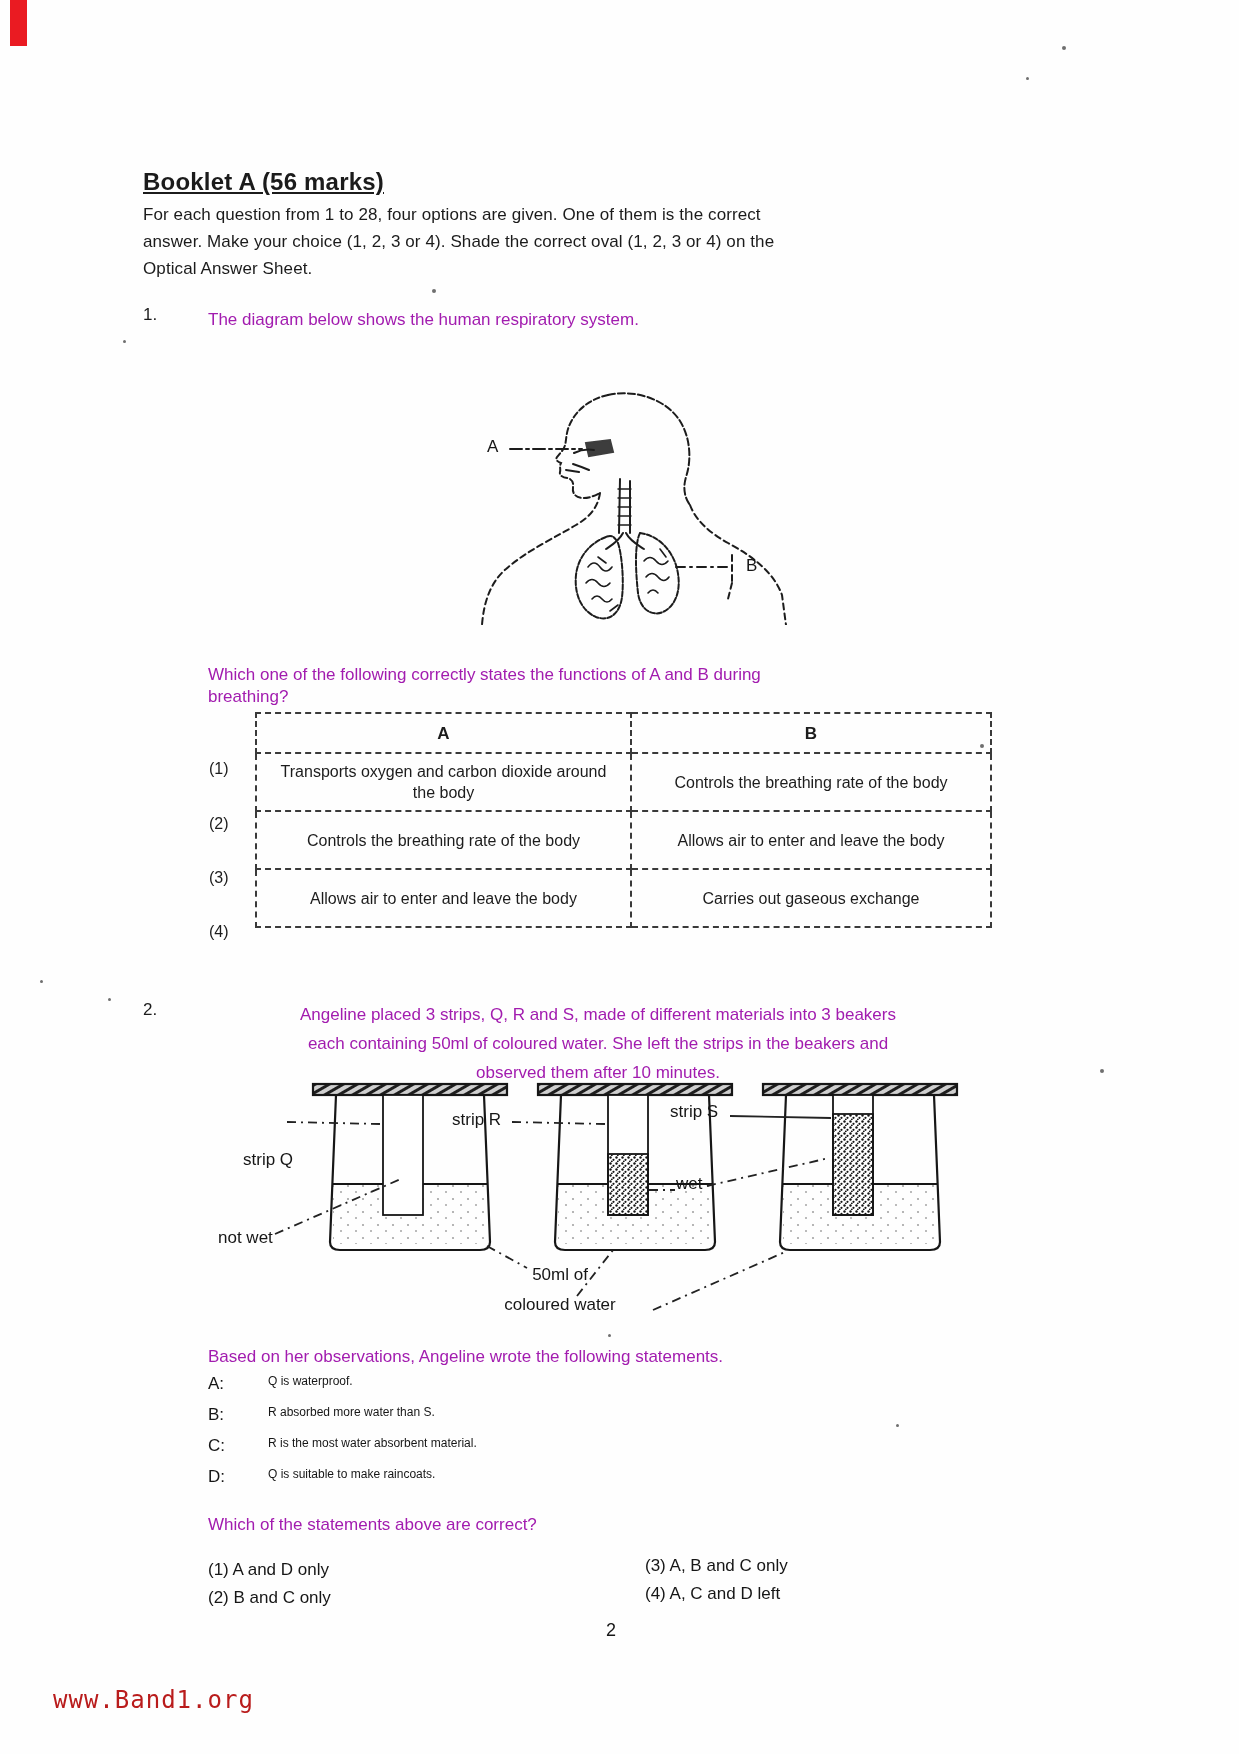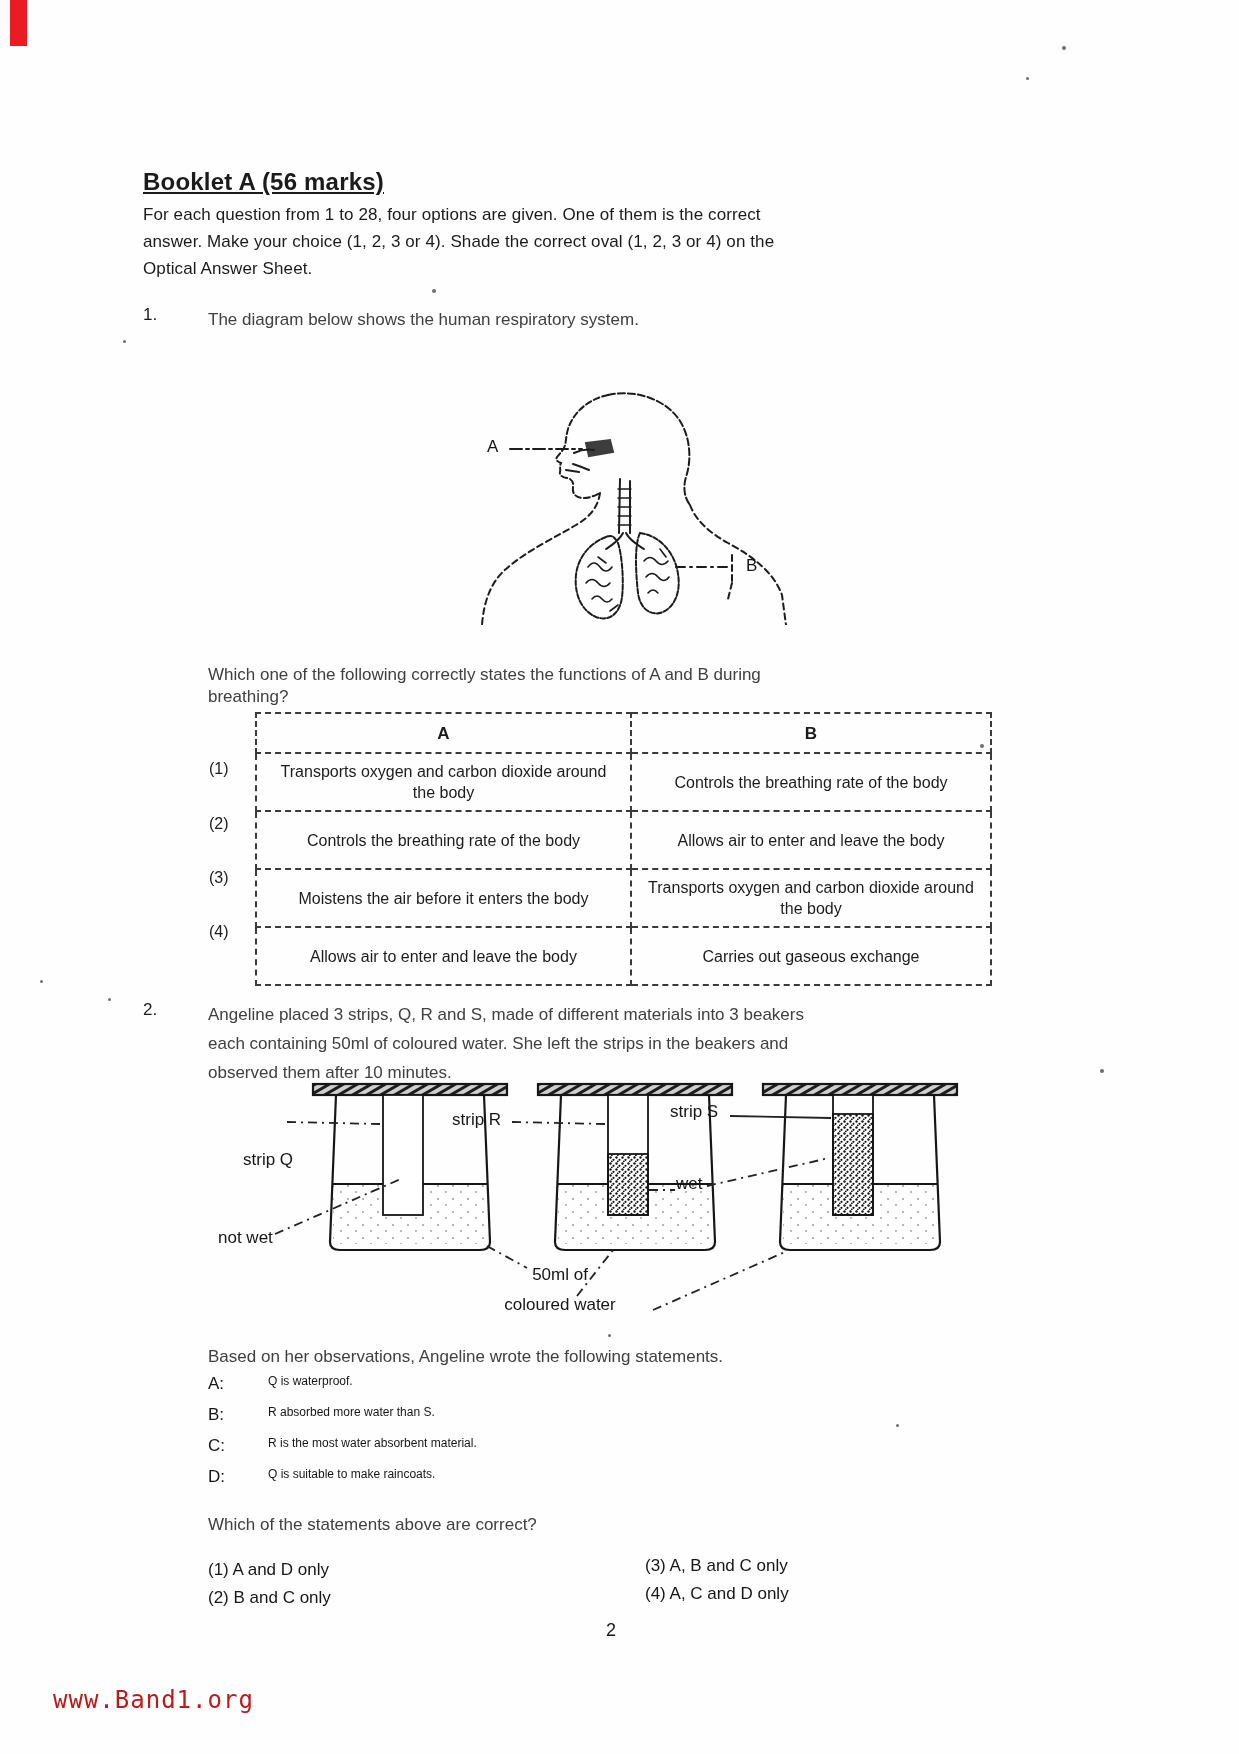--- a/index.html
+++ b/index.html
@@ -6,21 +6,21 @@
   body{
     width:1239px;height:1754px;position:relative;background:#fefefe;
     font-family:"Liberation Sans",sans-serif;color:#1b1b1b;overflow:hidden;
   }
   .abs{position:absolute;}
   .preline{white-space:pre-line;}
   .red-bar{position:absolute;left:10px;top:0;width:17px;height:46px;background:#ea1b22;}
   .title{font-size:24px;font-weight:bold;text-decoration:underline;letter-spacing:.2px;}
   .instr{font-size:17px;font-weight:normal;line-height:27px;width:850px;letter-spacing:.1px;}
   .qnum{font-size:17px;font-weight:bold;}
-  .qtext{font-size:17px;line-height:29px;color:#404040;}
+  .qtext{font-size:17px;line-height:29px;color:#a21caf;text-align:center;}
   .dlabel{font-size:17px;color:#161616;}
   .table-wrap{left:255px;top:712px;}
   table.fn{border-collapse:collapse;table-layout:fixed;}
   table.fn th,table.fn td{
     border:2px dashed #3a3a3a;text-align:center;vertical-align:middle;
     font-size:16px;line-height:21px;padding:2px 14px;color:#1c1c1c;
   }
   table.fn th{font-size:17px;font-weight:bold;height:34px;}
   table.fn td{height:52px;}
   .rownum{font-size:16px;color:#1c1c1c;}
@@ -92,24 +92,20 @@
     </tr>
     <tr>
       <td>Transports oxygen and carbon dioxide around the body</td>
       <td>Controls the breathing rate of the body</td>
     </tr>
     <tr>
       <td>Controls the breathing rate of the body</td>
       <td>Allows air to enter and leave the body</td>
     </tr>
     <tr>
-      <td>Moistens the air before it enters the body</td>
-      <td>Transports oxygen and carbon dioxide around the body</td>
-    </tr>
-    <tr>
       <td>Allows air to enter and leave the body</td>
       <td>Carries out gaseous exchange</td>
     </tr>
   </tbody>
     </table>
 </div>
 <div class="abs rownum" style="left:209px;top:760px;">(1)</div>
 <div class="abs rownum" style="left:209px;top:815px;">(2)</div>
 <div class="abs rownum" style="left:209px;top:869px;">(3)</div>
 <div class="abs rownum" style="left:209px;top:923px;">(4)</div>
@@ -198,21 +194,21 @@
 <div class="abs opt" style="left:208px;top:1588px;">
   <span>(2)</span>
   <span>B and C only</span>
 </div>
 <div class="abs opt" style="left:645px;top:1556px;">
   <span>(3)</span>
   <span>A, B and C only</span>
 </div>
 <div class="abs opt" style="left:645px;top:1584px;">
   <span>(4)</span>
-  <span>A, C and D only</span>
+  <span>A, C and D left</span>
 </div>
 
 <div class="abs pageno" style="left:606px;top:1620px;">2</div>
 <div class="abs footer" style="left:53px;top:1686px;">www.Band1.org</div>
 
 <div class="speck" style="left:1062px;top:46px;width:4px;height:4px;"></div>
 <div class="speck" style="left:1026px;top:77px;width:3px;height:3px;"></div>
 <div class="speck" style="left:432px;top:289px;width:4px;height:4px;"></div>
 <div class="speck" style="left:123px;top:340px;width:3px;height:3px;"></div>
 <div class="speck" style="left:980px;top:744px;width:4px;height:4px;"></div>

